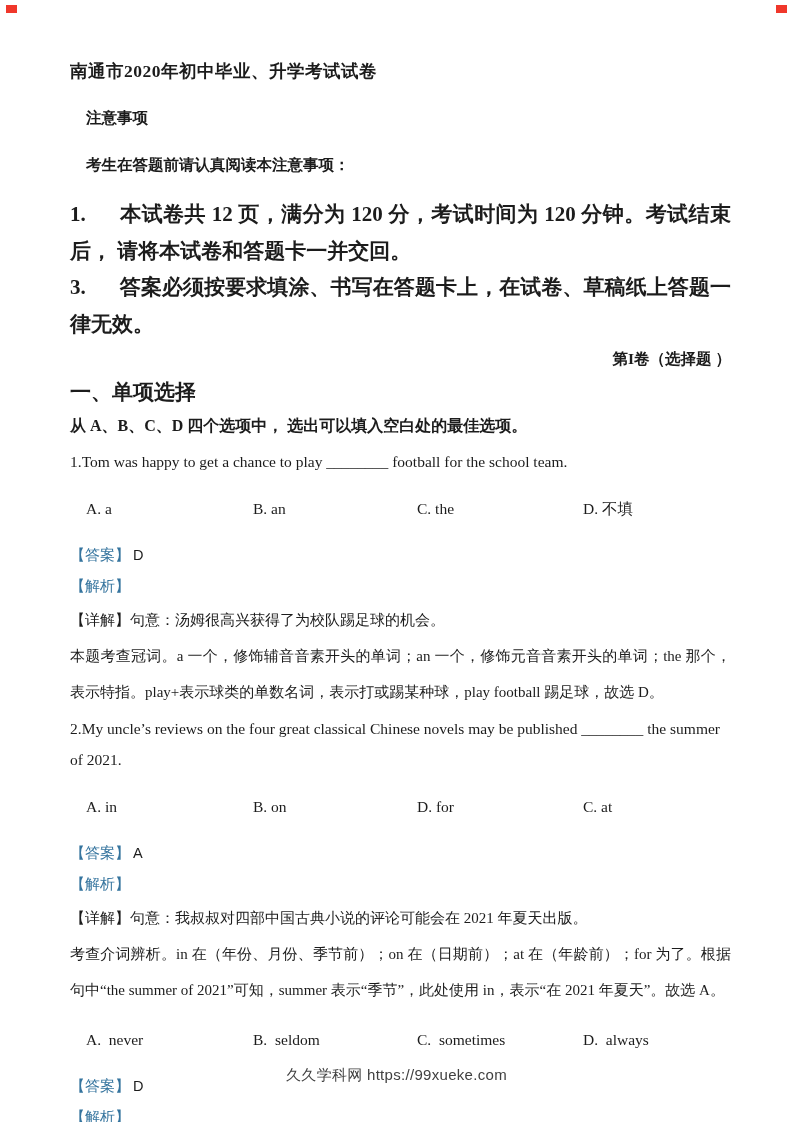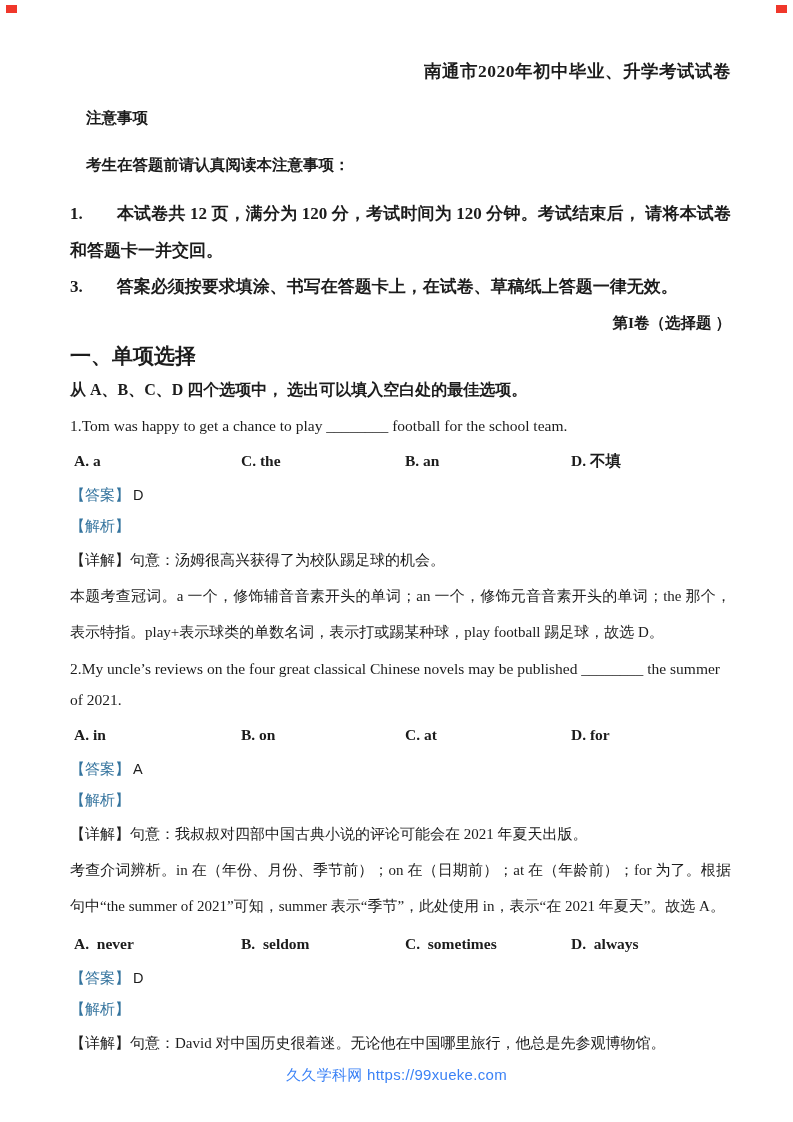--- a/index.html
+++ b/index.html
@@ -9,48 +9,48 @@
     background:#ffffff;
     overflow:hidden;
     font-family:"Liberation Serif","DejaVu Serif",serif;
     color:#1c1c1c;
   }
   .crop-mark{position:absolute;width:11px;height:8px;background:#f0372b;}
   .crop-mark.left{left:6px;top:5px;}
   .crop-mark.right{right:6px;top:5px;}
   .content{padding:58px 62px 0 70px;}
   .doc-title{
-    text-align:right;font-size:17.5px;font-weight:bold;
+    text-align:left;font-size:17.5px;font-weight:bold;
     line-height:26px;margin:0 0 18px 0;letter-spacing:0.5px;
   }
   .bold-line{font-weight:bold;font-size:15.5px;line-height:31px;margin:16px;}
-  .notice-item{font-weight:bold;font-size:17px;line-height:36.5px;margin:0;text-align:justify;}
+  .notice-item{font-weight:bold;font-size:21px;line-height:36.5px;margin:0;text-align:justify;}
   .num-gap{display:inline-block;width:34px;}
   .part-title{
     text-align:right;font-weight:bold;font-size:15.5px;
     line-height:34px;margin:0;
   }
   .section-title{font-weight:bold;font-size:21px;line-height:33px;margin:0;}
   .instruction{font-weight:bold;font-size:16px;line-height:34px;margin:0;}
   .q-stem{font-size:15.5px;line-height:31px;margin:3px 0 0 0;}
   .options{
     display:grid;
     grid-template-columns:167px 164px 166px 1fr;
-    font-size:15.5px;line-height:31px;margin:4px;font-weight:bold;
+    font-size:15.5px;line-height:31px;margin:16px;
   }
   .options span{white-space:pre;}
   .marker-line{font-size:15px;line-height:31px;margin:0;}
   .blue{color:#35749E;}
   .ans-letter{font-family:"Liberation Sans","DejaVu Sans",sans-serif;font-size:14.5px;margin-left:3px;}
   .detail{font-size:15px;line-height:36px;margin:0;text-align:justify;}
   .watermark{
     position:absolute;left:0;right:0;top:1066px;
     text-align:center;
     font-family:"Liberation Sans","DejaVu Sans",sans-serif;
-    font-size:15px;color:#3b82f6;letter-spacing:0.3px;
+    font-size:15px;color:#404040;letter-spacing:0.3px;
   }
 </style>
 </head>
 <body>
 
 <div class="page">
   <div class="crop-mark left"></div>
   <div class="crop-mark right"></div>
 
   <div class="content">
@@ -64,37 +64,37 @@
     <p class="notice-item"><span>3.</span><span class="num-gap"></span><span>答案必须按要求填涂、书写在答题卡上，在试卷、草稿纸上答题一律无效。</span></p>
 
     <p class="part-title">第I卷（选择题 ）</p>
     <p class="section-title">一、单项选择</p>
     <p class="instruction">从 A、B、C、D 四个选项中， 选出可以填入空白处的最佳选项。</p>
 
     <div>
       <p class="q-stem">1.Tom was happy to get a chance to play ________ football for the school team.</p>
       <div class="options">
         <span>A. a</span>
+        <span>B. an</span>
         <span>C. the</span>
-        <span>B. an</span>
         <span>D. 不填</span>
       </div>
       <p class="marker-line"><span class="blue">【答案】</span><span class="ans-letter">D</span></p>
       <p class="marker-line"><span class="blue">【解析】</span></p>
       <p class="detail">【详解】句意：汤姆很高兴获得了为校队踢足球的机会。</p>
       <p class="detail">本题考查冠词。a 一个，修饰辅音音素开头的单词；an 一个，修饰元音音素开头的单词；the 那个，表示特指。play+表示球类的单数名词，表示打或踢某种球，play football 踢足球，故选 D。</p>
     </div>
 
     <div>
       <p class="q-stem">2.My uncle’s reviews on the four great classical Chinese novels may be published ________ the summer of 2021.</p>
       <div class="options">
         <span>A. in</span>
         <span>B. on</span>
+        <span>D. for</span>
         <span>C. at</span>
-        <span>D. for</span>
       </div>
       <p class="marker-line"><span class="blue">【答案】</span><span class="ans-letter">A</span></p>
       <p class="marker-line"><span class="blue">【解析】</span></p>
       <p class="detail">【详解】句意：我叔叔对四部中国古典小说的评论可能会在 2021 年夏天出版。</p>
       <p class="detail">考查介词辨析。in 在（年份、月份、季节前）；on 在（日期前）；at 在（年龄前）；for 为了。根据句中“the summer of 2021”可知，summer 表示“季节”，此处使用 in，表示“在 2021 年夏天”。故选 A。</p>
     </div>
 
     <div>
       <div class="options">
         <span>A.  never</span>

